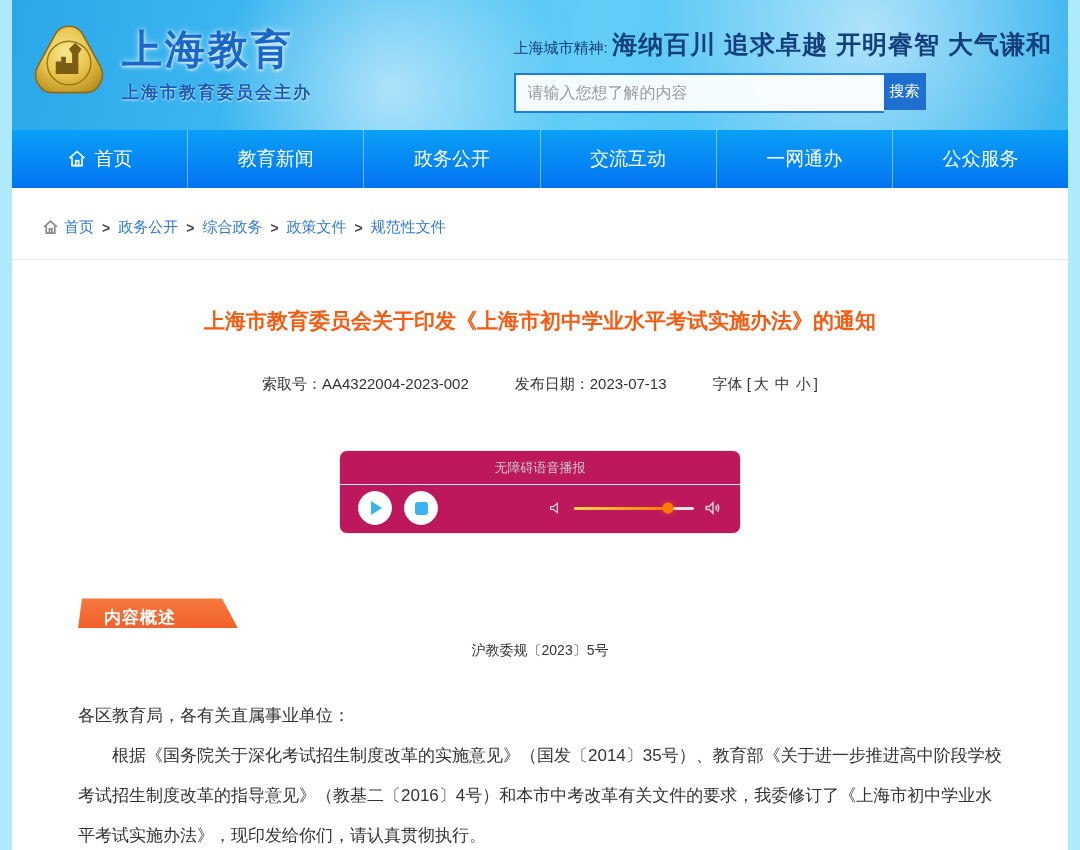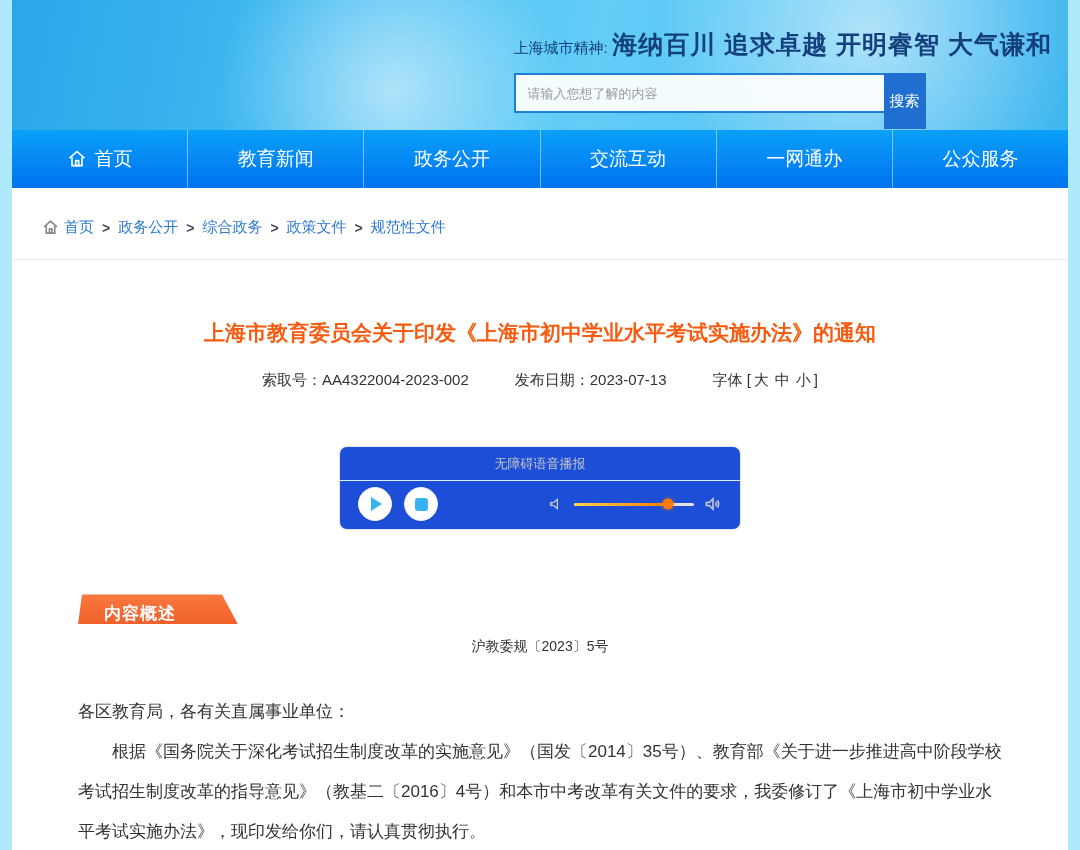--- a/index.html
+++ b/index.html
@@ -29,25 +29,25 @@
     margin-top:4px; font-size:17px; font-weight:bold; color:#1a5cb4; letter-spacing:2px;
     text-shadow:0 1px 2px rgba(255,255,255,.8);
   }
   .header-right { position:absolute; right:16px; top:28px; z-index:2; text-align:right; }
   .city-spirit { color:#143f7d; white-space:nowrap; }
   .city-spirit .spirit-label { font-size:15px; font-weight:normal; }
   .city-spirit .spirit-text  { font-size:25px; font-weight:bold; letter-spacing:1px; }
   .search-row { margin-top:12px; display:flex; width:412px; }
   .search-input {
     flex:1; height:40px; border:2px solid #1d7ed8; border-right:none;
-    background:rgba(255,255,255,.93); padding:4px 12px; font-size:13px; color:#333; outline:none;
+    background:rgba(255,255,255,.93); padding:4px 12px; font-size:16px; color:#333; outline:none;
   }
   .search-input::placeholder { color:#9a9a9a; }
   .search-btn {
-    width:42px; height:56px; border:none; background:#1e6fd0; color:#fff;
+    width:42px; height:37px; border:none; background:#1e6fd0; color:#fff;
     font-size:15px; cursor:pointer; font-family:inherit;
   }
 
   
   .nav { display:flex; height:58px; background:linear-gradient(#0aa0f8,#0173f1); }
   .nav-item {
     flex:1; display:flex; align-items:center; justify-content:center;
     color:#fff; font-size:19px; text-decoration:none; cursor:pointer;
     border-right:1px solid rgba(255,255,255,.45);
   }
@@ -59,33 +59,33 @@
     display:flex; align-items:center; padding:30px 30px 22px 30px;
     border-bottom:1px solid #ececec; font-size:15px; background:#fff;
   }
   .crumb-home-ic { margin-right:5px; display:inline-flex; }
   .crumb-link { color:#2e7ad1; text-decoration:none; cursor:pointer; }
   .crumb-sep { color:#445; margin:0 8px; font-weight:bold; font-size:14px; }
 
   
   .article { padding:0 66px; background:#fff; }
   .art-title {
-    margin-top:58px; text-align:center; color:#f85a10;
+    margin-top:46px; text-align:center; color:#f85a10;
     font-size:21px; font-weight:bold; line-height:1.4;
   }
   .meta-row {
-    margin-top:24px; display:flex; justify-content:center; gap:46px;
+    margin-top:40px; display:flex; justify-content:center; gap:46px;
     font-size:15px; color:#333;
   }
   .font-size-ctl span.fs { cursor:pointer; margin:0 3px; }
 
   
   .audio {
     width:402px; margin:56px auto 0; border:1px solid #e8e8e8; border-radius:8px;
-    background:#1d4ed8; box-shadow:0 1px 3px rgba(0,0,0,.03);
+    background:#be185d; box-shadow:0 1px 3px rgba(0,0,0,.03);
   }
   .audio-head {
     text-align:center; color:#c7c7c7; font-size:13px; padding:8px 0 7px;
     border-bottom:1px solid #dcedfa;
   }
   .audio-body { display:flex; align-items:center; padding:8px 18px 10px; height:48px; }
   .ctl-btn {
     width:34px; height:34px; border-radius:50%; border:1px solid #ececec; background:#fff;
     display:flex; align-items:center; justify-content:center; cursor:pointer; margin-right:12px;
     box-shadow:0 1px 2px rgba(0,0,0,.04);
@@ -117,20 +117,38 @@
   .doc-number { margin-top:14px; text-align:center; font-size:14px; color:#333; }
   .body-text { margin-top:36px; font-size:17px; color:#333; line-height:2.35; }
   .body-text p.indent { text-indent:2em; }
 </style>
 </head>
 <body>
 
 <div class="page">
 
   <div class="header">
+    <div class="brand">
+      <svg class="logo" viewBox="0 0 100 104">
+        <defs>
+          <radialGradient id="gold" cx="45%" cy="38%" r="70%">
+            <stop offset="0%" stop-color="#f9e88e"></stop>
+            <stop offset="55%" stop-color="#e7c24a"></stop>
+            <stop offset="100%" stop-color="#b98f1e"></stop>
+          </radialGradient>
+        </defs>
+        <path d="M50 5 Q62 5 68 16 L90 56 Q96 67 90 78 Q84 90 71 90 L29 90 Q16 90 10 78 Q4 67 10 56 L32 16 Q38 5 50 5 Z" fill="url(#gold)" stroke="#8a6a1a" stroke-width="2"></path>
+        <circle cx="50" cy="52" r="28" fill="none" stroke="#9a7a1e" stroke-width="2"></circle>
+        <path d="M33 66 L33 50 L40 50 L40 44 L46 44 L46 52 L54 52 L54 40 L50 34 L58 26 L66 34 L62 40 L62 66 Z" fill="#7a5c12"></path>
+      </svg>
+      <div class="brand-text">
+        <div class="site-title">上海教育</div>
+        <div class="site-subtitle">上海市教育委员会主办</div>
+      </div>
+    </div>
     <div class="header-right">
       <div class="city-spirit">
         <span class="spirit-label">上海城市精神:</span>
         <span class="spirit-text">海纳百川 追求卓越 开明睿智 大气谦和</span>
       </div>
       <div class="search-row">
         <input class="search-input" type="text" placeholder="请输入您想了解的内容" style="">
         <button class="search-btn">搜索</button>
       </div>
     </div>

